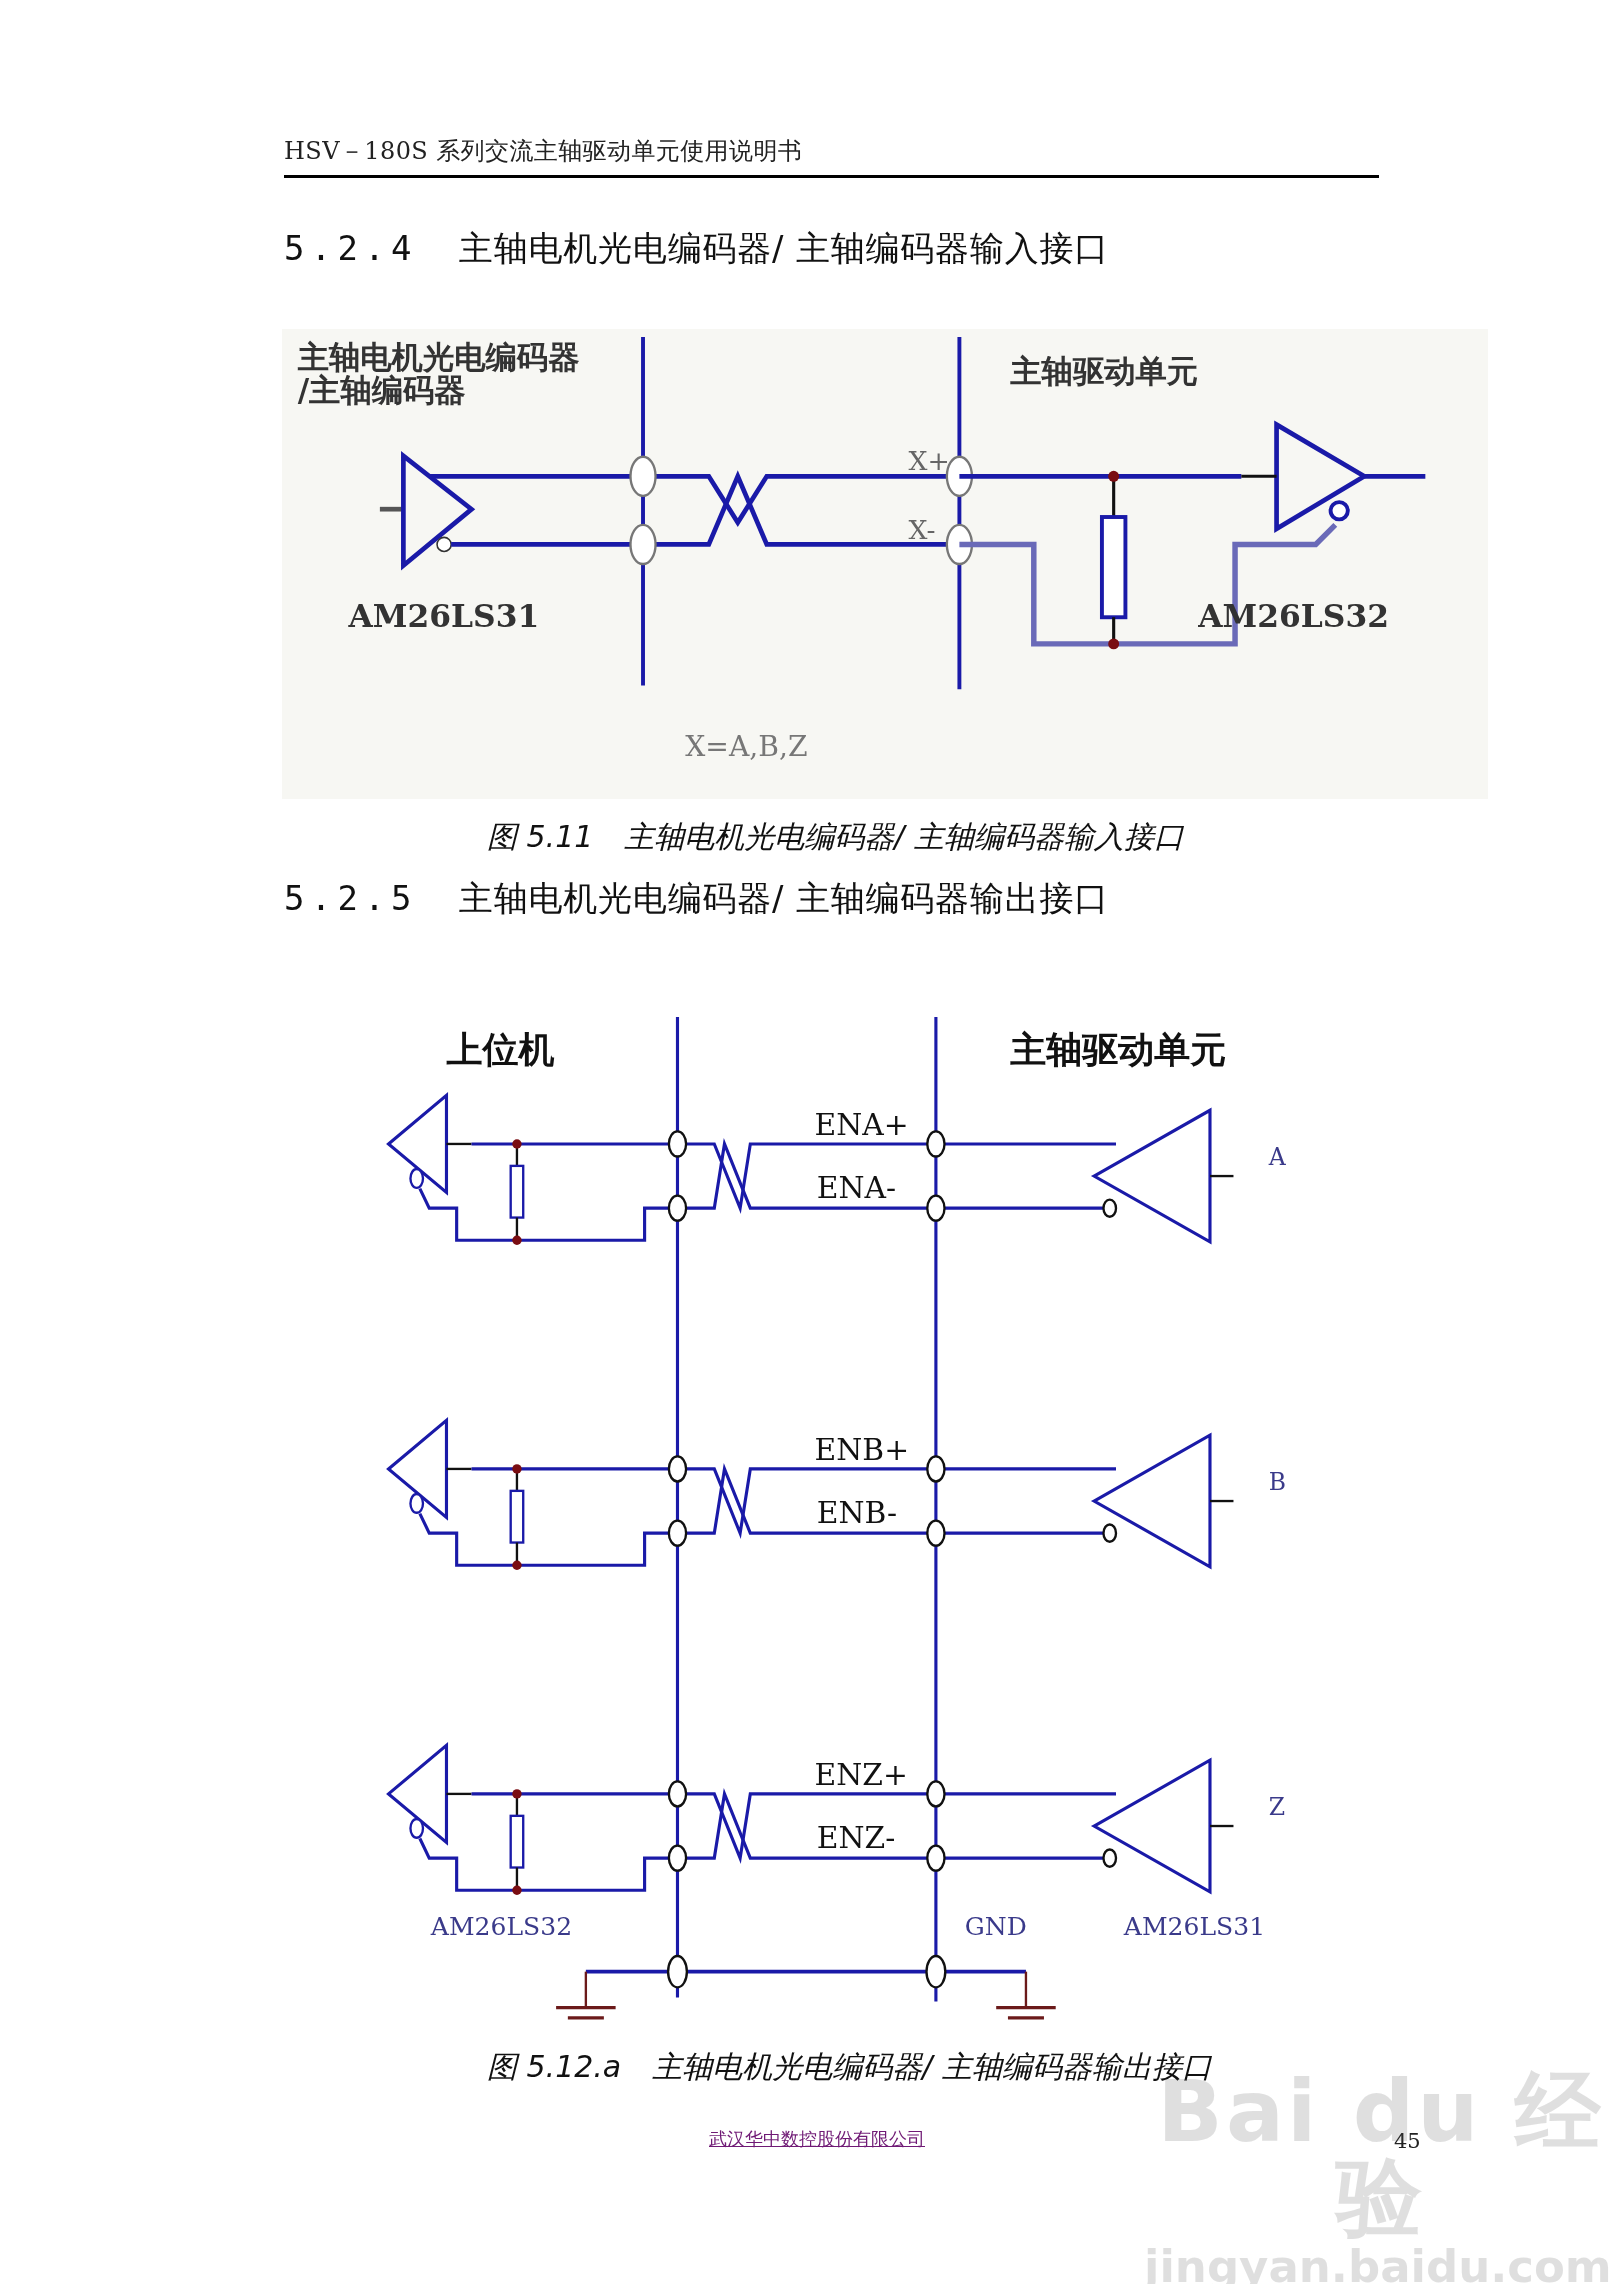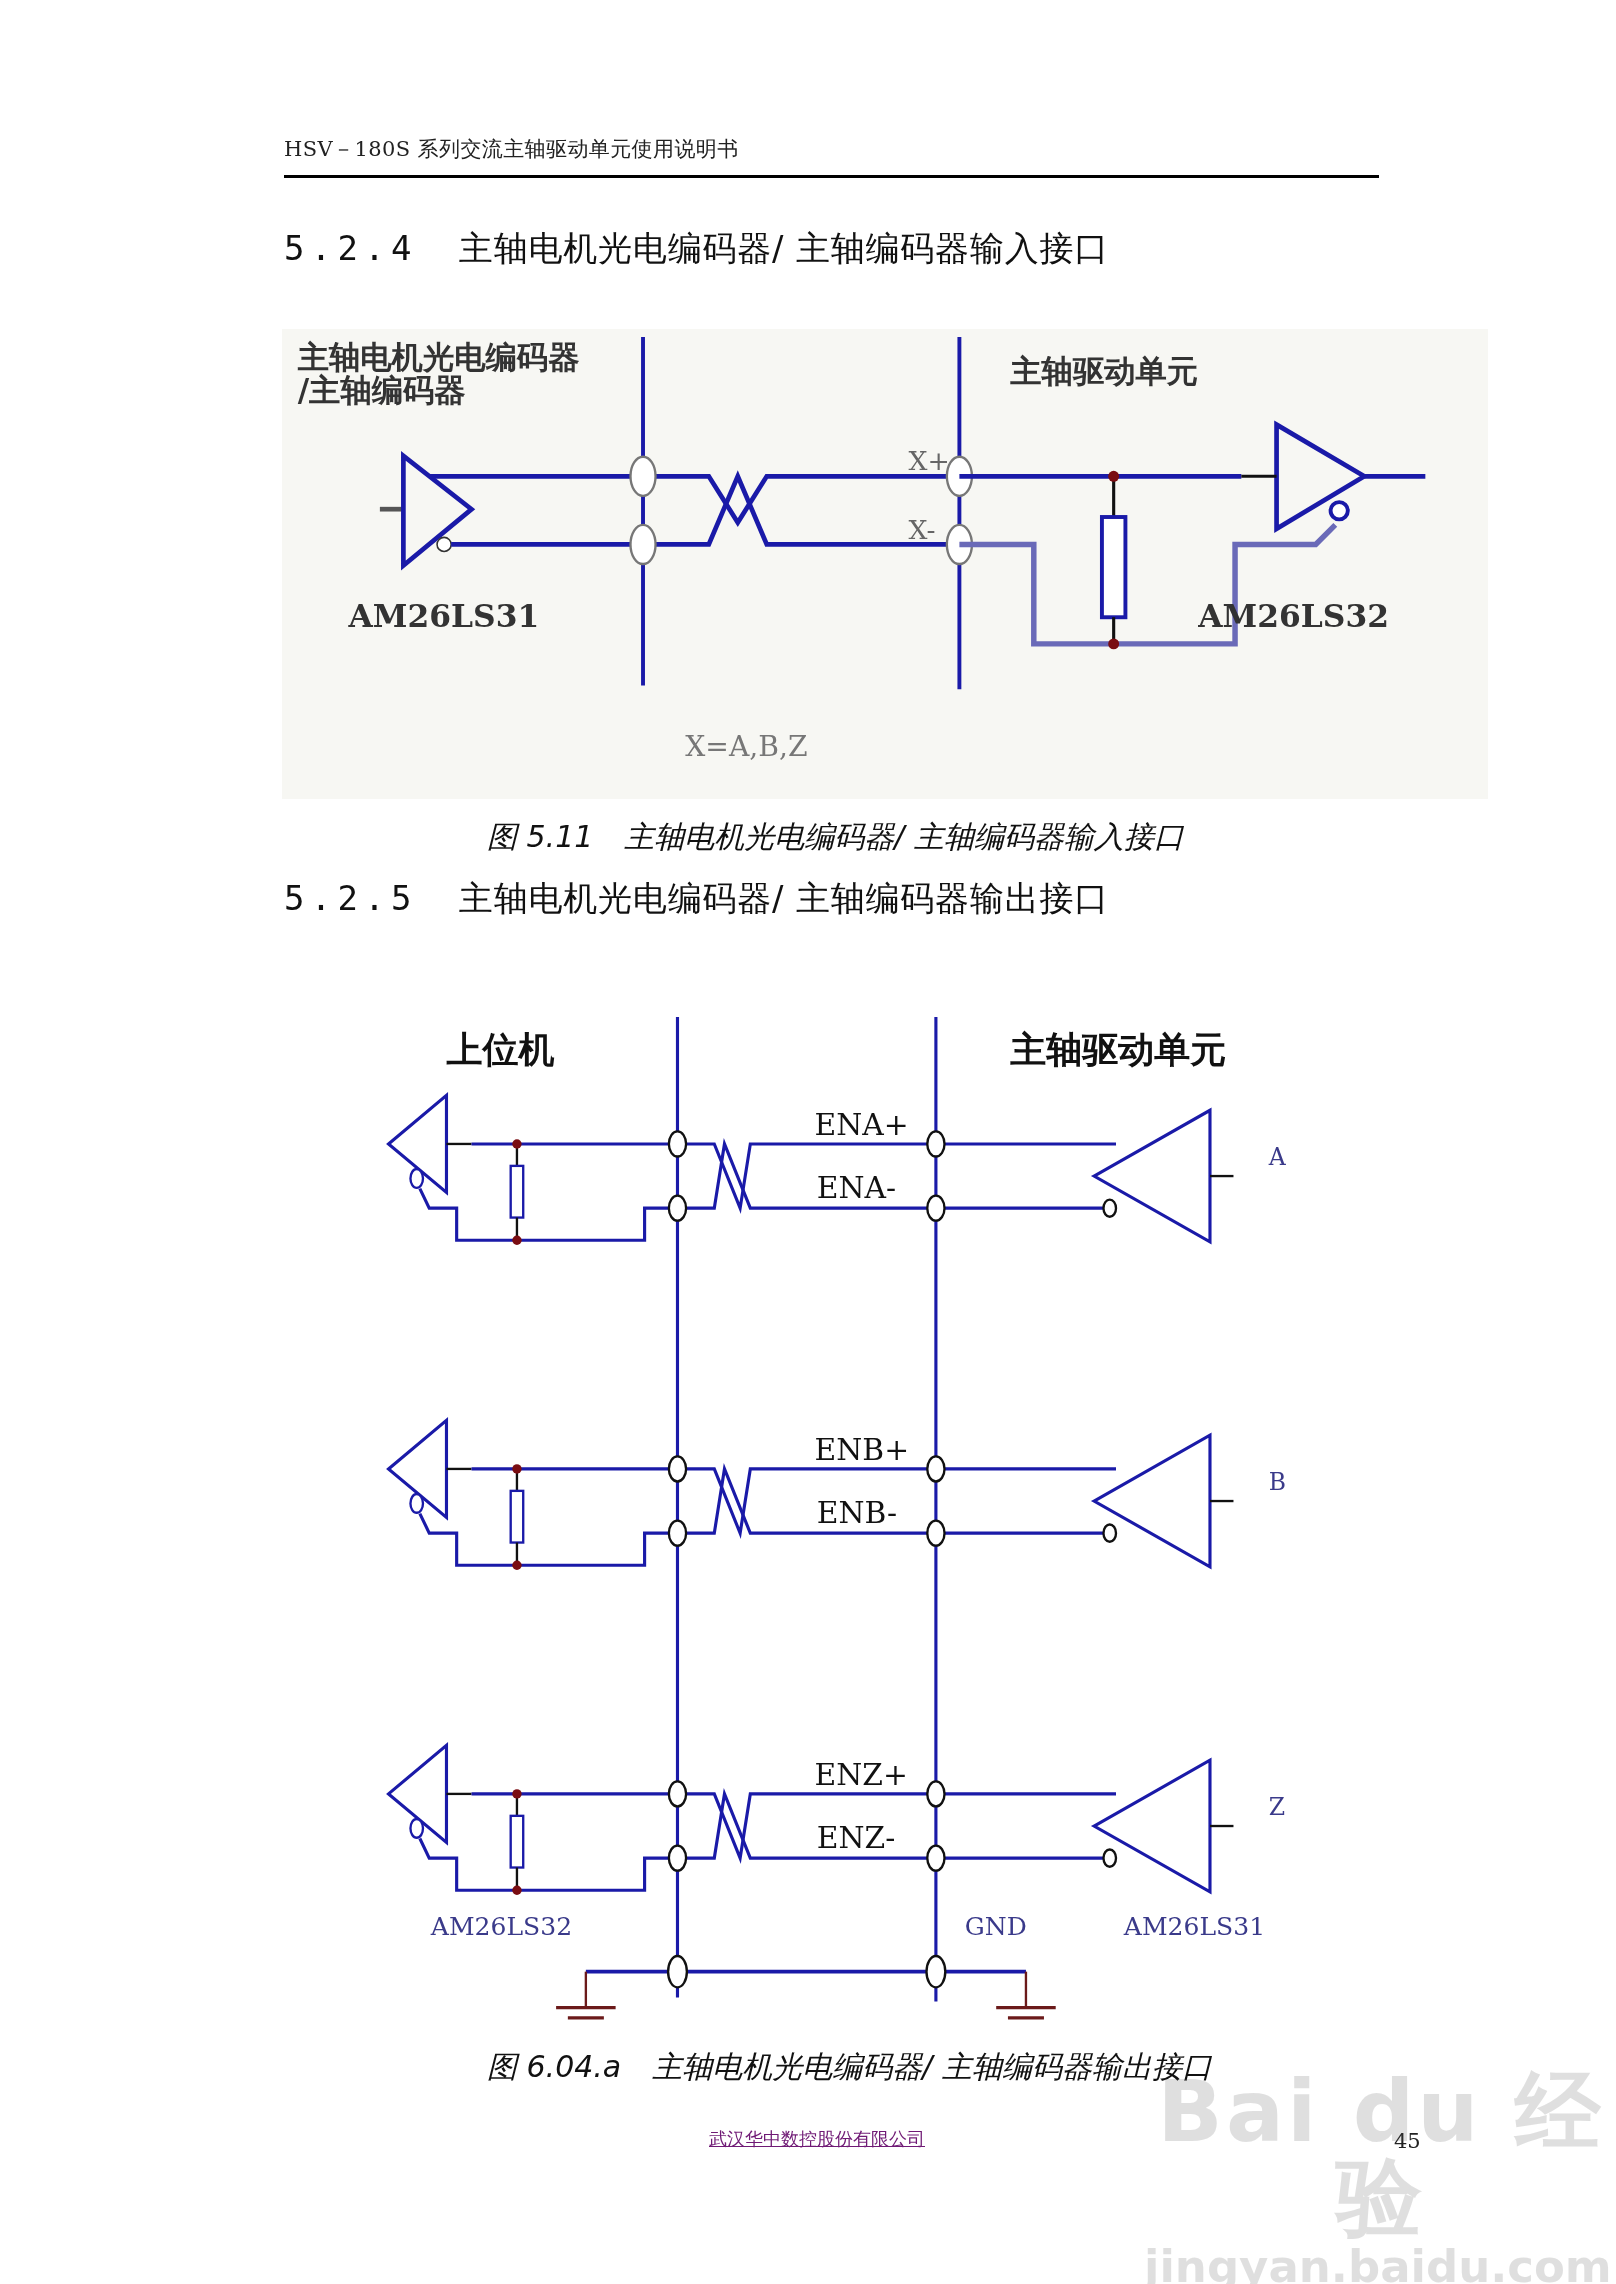--- a/index.html
+++ b/index.html
@@ -1,19 +1,19 @@
 <!DOCTYPE html>
 <html style="font-size:12.5px"><head>
 <meta charset="utf-8">
 <style>
   html, body { margin: 0; padding: 0; background: #ffffff; }
   body { width: 1617px; height: 2284px; position: relative; overflow: hidden;
          font-family: "DejaVu Sans", "Liberation Sans", sans-serif; color: #111; }
   .abs { position: absolute; }
-  .hdr { left: 284px; top: 135px; font-family: "DejaVu Serif", "Liberation Serif", serif; font-size: 21px; color: #222; letter-spacing: 0.4px; }
+  .hdr { left: 284px; top: 135px; font-family: "DejaVu Serif", "Liberation Serif", serif; font-size: 24px; color: #222; letter-spacing: 0.4px; }
   .hdr-rule { left: 284px; top: 175px; width: 1095px; height: 3.1px; background: #000; }
   .sec { font-size: 34px; color: #111; letter-spacing: 0.8px; }
   .sec .num { margin-right: 41px; font-family: "DejaVu Sans Mono", "Liberation Mono", monospace; letter-spacing: 6.3px; }
   .cap { font-size: 30px; color: #111; font-style: italic; }
   .cap .num { margin-right: 31px; }
   .footer { left: 709px; top: 2127px; font-size: 18px; color: #701a75; font-family: "DejaVu Serif", "Liberation Serif", serif; text-decoration: underline; }
   .pagenum { left: 1394px; top: 2129px; font-size: 21px; color: #222; font-family: "DejaVu Serif", "Liberation Serif", serif; }
   svg text { font-family: "DejaVu Serif", "Liberation Serif", serif; }
   .wm { left: 1144px; top: 2068px; opacity: 0.18; font-family: "DejaVu Sans", sans-serif; font-weight: bold; color: #555; }
   .wm .big { font-size: 86px; letter-spacing: 3.1px; line-height: 1; text-align: center; }
@@ -186,21 +186,21 @@
     </g>
     <ellipse cx="385" cy="1237" rx="12" ry="20" fill="#fff" stroke="#111" stroke-width="3"></ellipse>
     <ellipse cx="715" cy="1237" rx="12" ry="20" fill="#fff" stroke="#111" stroke-width="3"></ellipse>
   </g>
   <text x="70" y="1190" font-size="32" fill="#3a3a8a">AM26LS32</text>
   <text x="752" y="1190" font-size="32" fill="#3a3a8a">GND</text>
   <text x="955" y="1190" font-size="32" fill="#3a3a8a">AM26LS31</text>
 </svg>
 
 <div class="abs cap" style="left:487px; top:2047px;">
-  <span class="num">图 6.04.a</span><span>主轴电机光电编码器/ 主轴编码器输出接口</span>
+  <span class="num">图 5.12.a</span><span>主轴电机光电编码器/ 主轴编码器输出接口</span>
 </div>
 
 <div class="abs footer">武汉华中数控股份有限公司</div>
 <div class="abs pagenum">45</div>
 
 <div class="abs wm">
   <div class="big">Bai du 经验</div>
   <div class="small">jingyan.baidu.com</div>
 </div>
 

